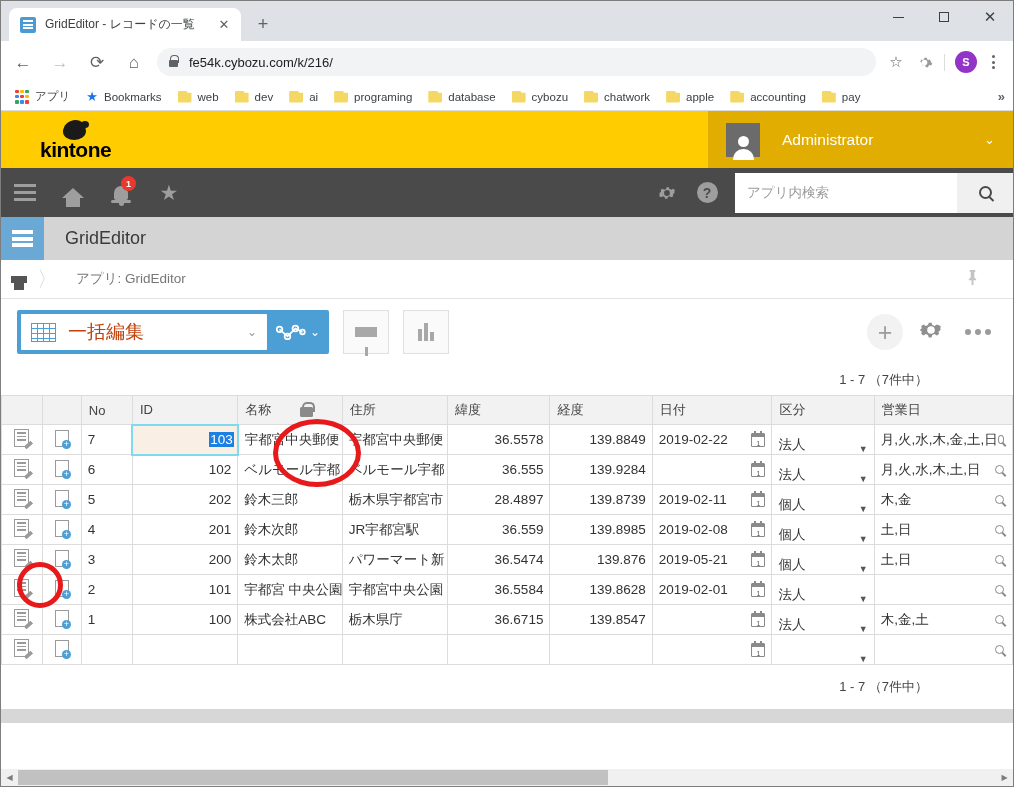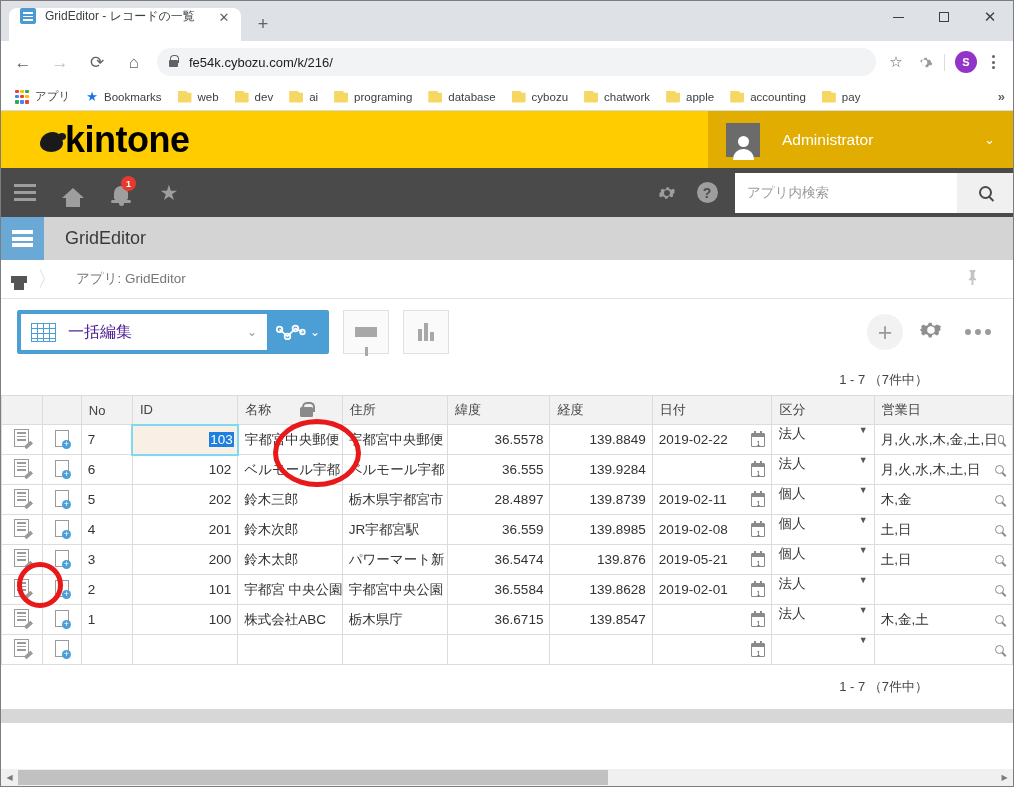--- a/index.html
+++ b/index.html
@@ -10,21 +10,21 @@
   }
   body { position: relative; border: 1px solid #7d7d7d; }
 
   
   .tabstrip {
     height: 40px; background: #dee1e6; position: relative;
     display: flex; align-items: flex-end; padding-left: 8px;
   }
   .tab {
     width: 232px; height: 33px; background: #fff;
-    border-radius: 8px 8px 0 0; display: flex; 
+    border-radius: 8px 8px 0 0; display: flex; align-items: center;
     padding: 0 8px 0 11px; position: relative;
   }
   .tab-favicon {
     width: 16px; height: 16px; border-radius: 2px; background: #4a9ad4;
     display: flex; align-items: center; justify-content: center; flex: 0 0 16px;
   }
   .tab-favicon i {
     display: block; width: 10px; height: 9px;
     background: linear-gradient(#fff 0 2px, transparent 2px 3.5px, #fff 3.5px 5.5px,
                 transparent 5.5px 7px, #fff 7px 9px);
@@ -119,22 +119,22 @@
     margin-right: 6px; position: relative; flex: 0 0 14px;
     clip-path: polygon(0 0, 60% 0, 72% 18%, 100% 18%, 100% 100%, 0 100%);
   }
   .bm-overflow {
     position: absolute; right: 8px; font-size: 13px; color: #5f6368; font-weight: bold;
   }
 
   
   .kt-header { height: 57px; background: #fc0; display: flex; align-items: center; }
   .kt-logo {
-    margin-left: 39px; font-size: 36px; font-weight: bold; color: #000;
-    letter-spacing: -0.5px; display: flex; align-items: center;
+    margin-left: 39px; font-size: 21px; font-weight: bold; color: #000;
+    letter-spacing: -0.5px; display: flex; align-items: center; flex-direction: column;
   }
   .kt-logo .blob {
     width: 23px; height: 20px; background: #1a1a1a; margin-right: 2px;
     border-radius: 55% 45% 50% 50% / 60% 55% 45% 40%;
     position: relative; top: 2px;
   }
   .kt-logo .blob:after {
     content:""; position:absolute; width:8px;height:7px;background:#1a1a1a;
     right:-3px; top:1px; border-radius:50%;
   }
@@ -257,21 +257,21 @@
     display: flex; align-items: center; padding: 0 10px; border-radius: 1px;
   }
   .grid-mini {
     width: 25px; height: 19px; border: 1.5px solid #4b9fd5; flex: 0 0 25px;
     background:
       linear-gradient(to right, transparent 0 5px, #4b9fd5 5px 6px, transparent 6px 11px,
         #4b9fd5 11px 12px, transparent 12px 17px, #4b9fd5 17px 18px, transparent 18px),
       linear-gradient(to bottom, transparent 0 4px, #4b9fd5 4px 5px, transparent 5px 9px,
         #4b9fd5 9px 10px, transparent 10px 14px, #4b9fd5 14px 15px, transparent 15px);
   }
-  .bulk-label { font-size: 16px; color: #4c1d95; margin-left: 12px; flex: 1; }
+  .bulk-label { font-size: 19px; color: #c2410c; margin-left: 12px; flex: 1; }
   .chev-dn { color: #9b9b9b; font-size: 12px; }
   .graph-btn {
     width: 62px; height: 44px; display: flex; align-items: center;
     justify-content: center; gap: 4px;
   }
   .graph-btn .chev-dn { color: #fff; }
   .filter-btn, .chart-btn {
     width: 46px; height: 44px; border: 1px solid #e0e0e0; background: #fafafa;
     display: flex; align-items: center; justify-content: center; margin-left: 14px;
   }
@@ -373,21 +373,21 @@
   }
   .cal-ic:before {
     content:""; position: absolute; width: 2px; height: 4px; background: #8a8a8a;
     left: 2px; top: -3px;
   }
   .cal-ic:after {
     content:""; position: absolute; width: 2px; height: 4px; background: #8a8a8a;
     right: 2px; top: -3px;
   }
   .date-cell { display: flex; align-items: center; justify-content: space-between; height:100%; }
-  .sel-cell { display: flex; align-items: flex-start; justify-content: space-between; height:100%; }
+  .sel-cell { display: flex; align-items: flex-end; justify-content: space-between; height:100%; }
   .caret { font-size: 9px; color: #555; }
   .days-cell { display: flex; align-items: center; justify-content: space-between; height:100%;}
   .mag-sm {
     width: 9px; height: 9px; border: 1.6px solid #8a8a8a; border-radius: 50%;
     display: inline-block; position: relative; margin-right: 2px;
   }
   .mag-sm:after {
     content:""; position:absolute; width:1.8px; height: 5px; background: #8a8a8a;
     transform: rotate(-45deg); right: -2px; bottom: -4px;
   }

